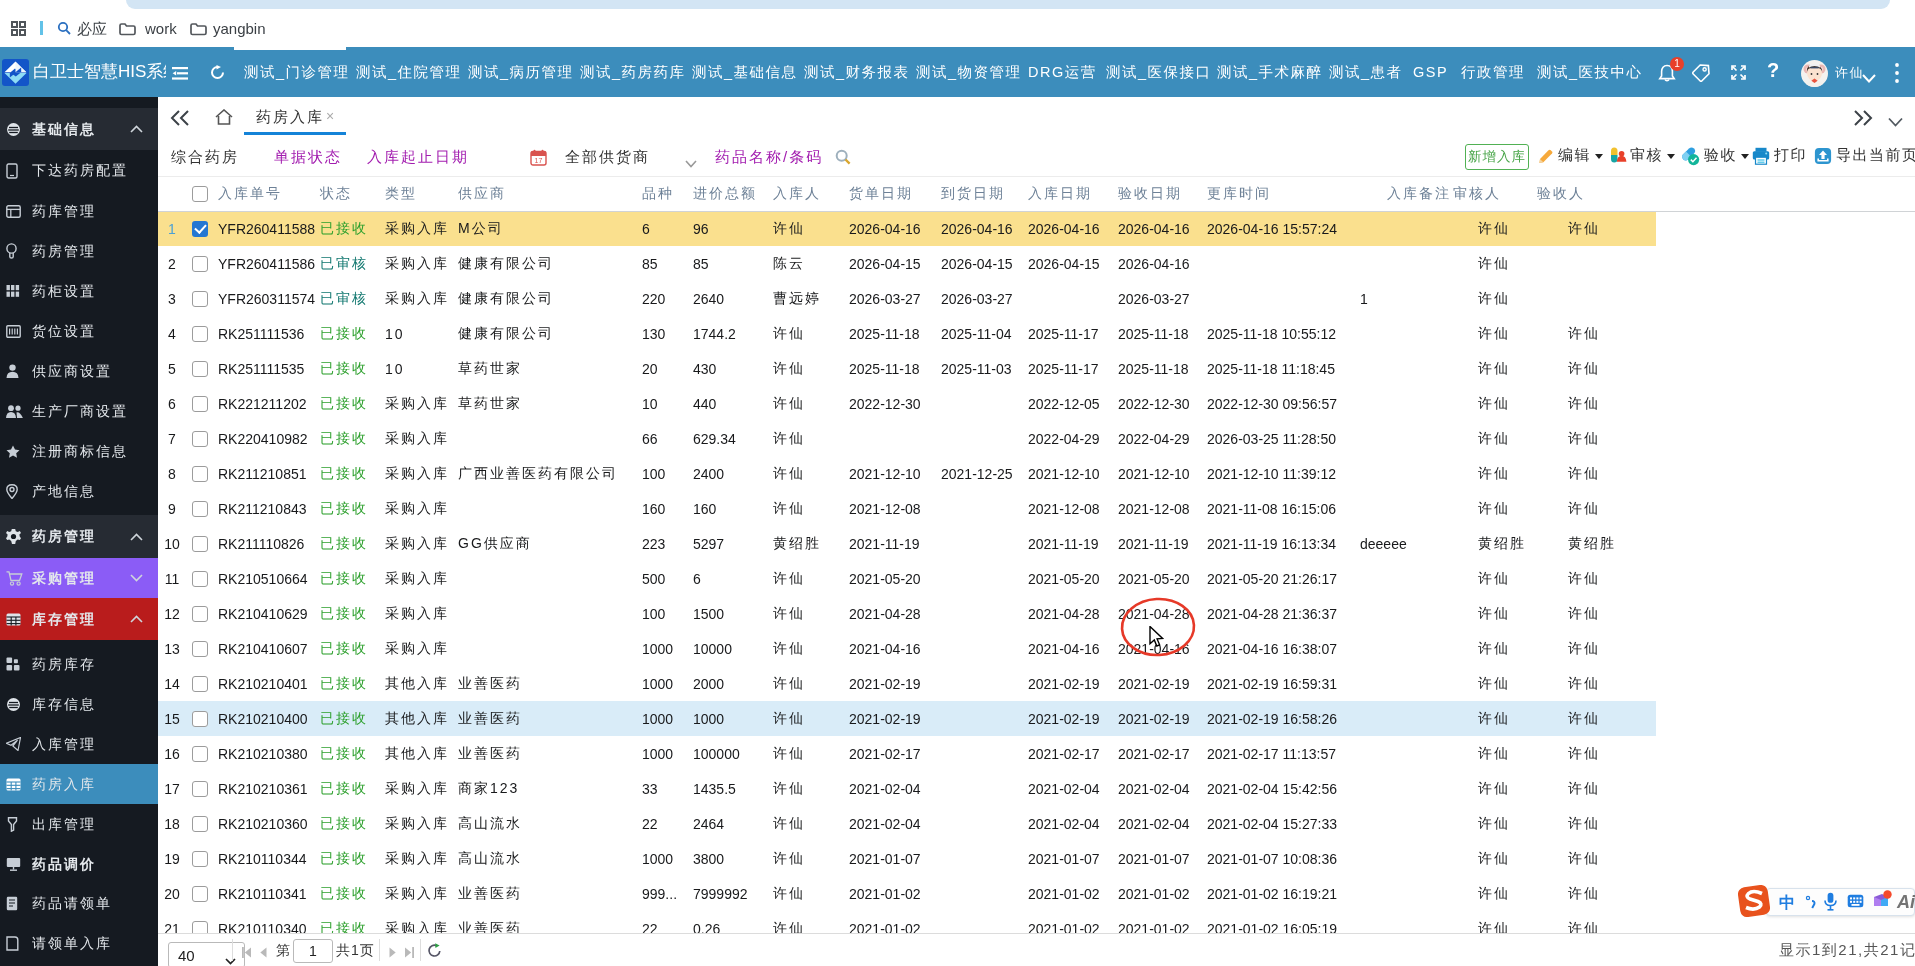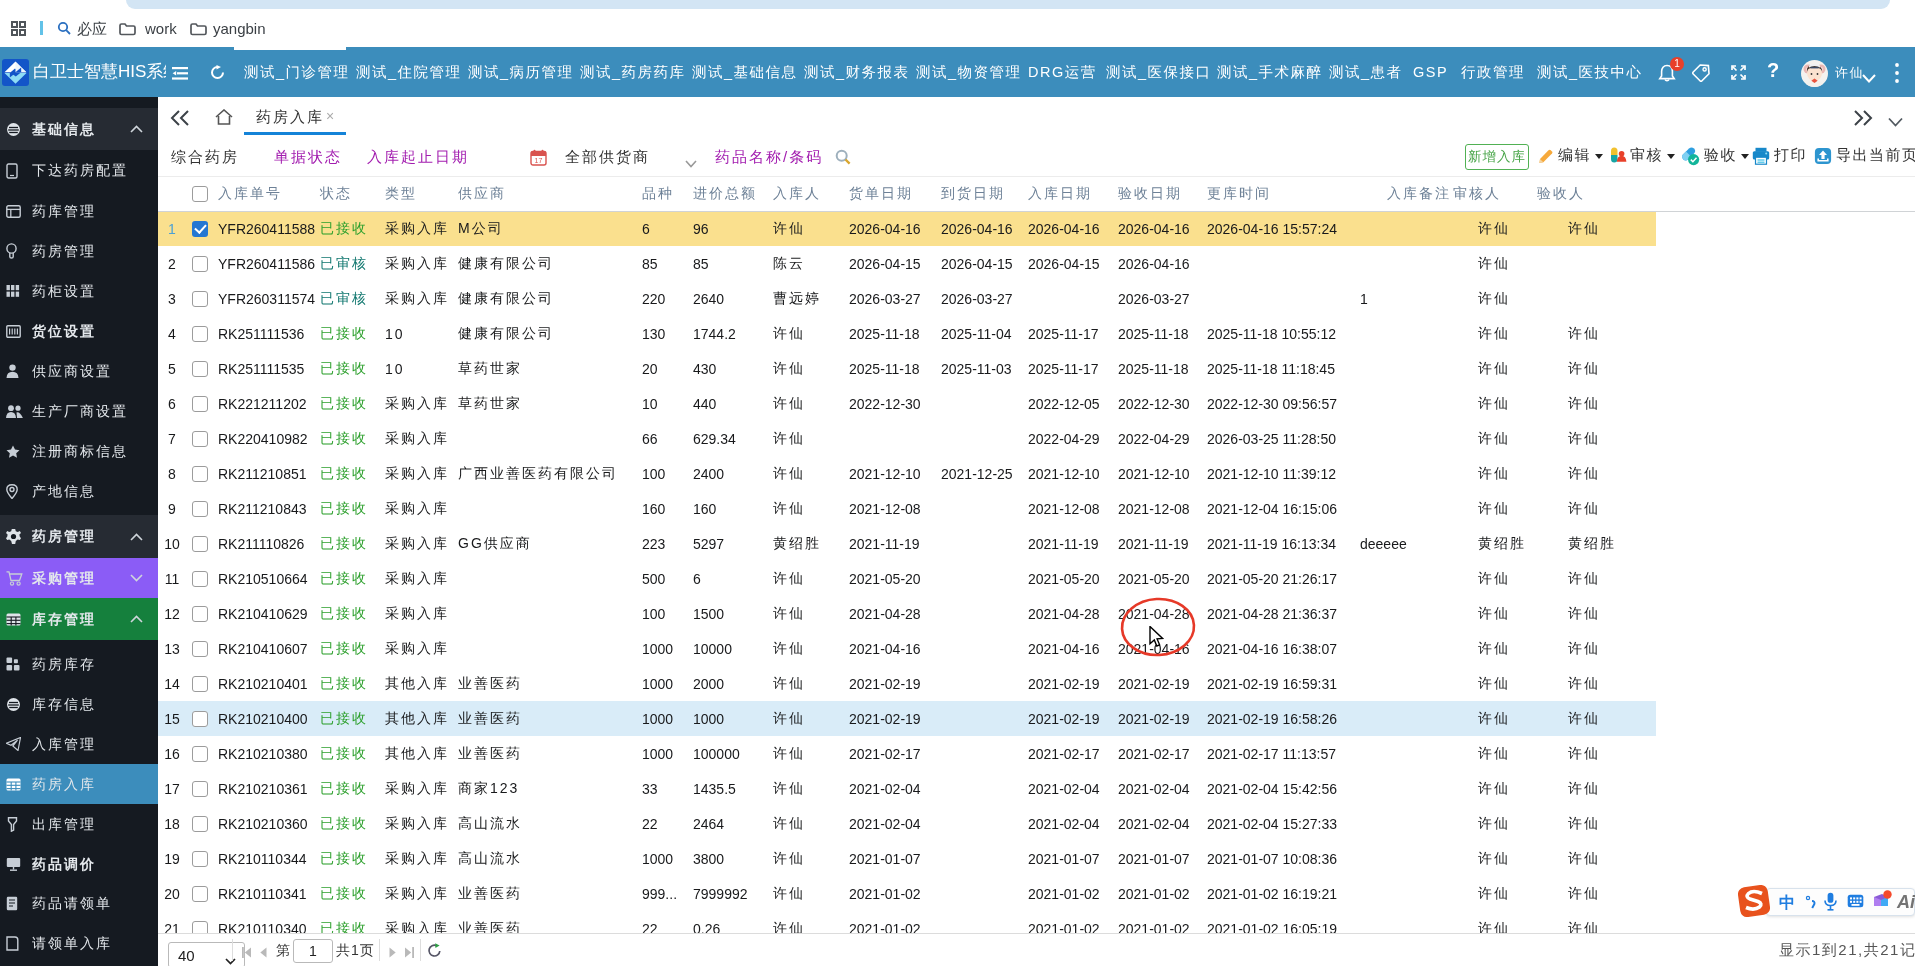--- a/index.html
+++ b/index.html
@@ -218,21 +218,21 @@
         <svg width="15" height="13" viewBox="0 0 15 13" style="">
           <rect x="0.8" y="0.8" width="13.4" height="11.4" rx="1" fill="none" stroke="#c7ced6" stroke-width="1.4"></rect>
           <g stroke="#c7ced6" stroke-width="1.2">
             <line x1="3.6" y1="3.4" x2="3.6" y2="9.6"></line>
             <line x1="6.2" y1="3.4" x2="6.2" y2="9.6"></line>
             <line x1="8.8" y1="3.4" x2="8.8" y2="9.6"></line>
             <line x1="11.4" y1="3.4" x2="11.4" y2="9.6"></line>
           </g>
         </svg>
       </span>
-      <span class="txt" style="font-weight:bold">货位设置</span>
+      <span class="txt" style="font-weight:normal">货位设置</span>
     </div>
     <div class="srow" style="top:254px;height:40px;line-height:40px;background:transparent">
       <span class="ic abs" style="left:6px;top:0;height:40px;display:flex;align-items:center">
         <svg width="13" height="14" viewBox="0 0 13 14" style="">
           <circle cx="6.5" cy="3.6" r="3.2" fill="#c7ced6"></circle>
           <path d="M0.5 14 Q0.8 7.8 6.5 7.8 Q12.2 7.8 12.5 14 Z" fill="#c7ced6"></path>
         </svg>
       </span>
       <span class="txt" style="font-weight:normal">供应商设置</span>
     </div>
@@ -286,21 +286,21 @@
           <circle cx="12.6" cy="12.6" r="1.6" fill="none" stroke="#c7ced6" stroke-width="1.2"></circle>
         </svg>
       </span>
       <span class="txt" style="font-weight:bold">采购管理</span>
       <span class="abs" style="left:130px;top:0;height:40px;display:flex;align-items:center">
         <svg width="13" height="8" viewBox="0 0 13 8" style="">
           <path d="M1 1 L6.5 6.5 L12 1" fill="none" stroke="#cfd5db" stroke-width="1.6"></path>
         </svg>
       </span>
     </div>
-    <div class="srow" style="top:501px;height:42px;line-height:42px;background:#15803d">
+    <div class="srow" style="top:501px;height:42px;line-height:42px;background:#b91c1c">
       <span class="ic abs" style="left:6px;top:0;height:42px;display:flex;align-items:center">
         <svg width="15" height="13" viewBox="0 0 15 13" style="">
           <rect x="0.5" y="0.5" width="14" height="12" rx="1.5" fill="#dfe4e9"></rect>
           <g stroke="#151a21" stroke-width="1.1">
             <line x1="0.5" y1="4" x2="14.5" y2="4"></line>
             <line x1="0.5" y1="7.3" x2="14.5" y2="7.3"></line>
             <line x1="0.5" y1="10.6" x2="14.5" y2="10.6"></line>
             <line x1="5.2" y1="4" x2="5.2" y2="12.5"></line>
             <line x1="9.9" y1="4" x2="9.9" y2="12.5"></line>
           </g>
@@ -684,21 +684,21 @@
         <td class="g zh">已接收</td>
         <td class="zh">采购入库</td>
         <td class="zh"></td>
         <td>160</td>
         <td>160</td>
         <td class="zh">许仙</td>
         <td>2021-12-08</td>
         <td></td>
         <td>2021-12-08</td>
         <td>2021-12-08</td>
-        <td>2021-12-04 16:15:06</td>
+        <td>2021-11-08 16:15:06</td>
         <td></td>
         <td class="ca zh">许仙</td>
         <td class="cb2 zh">许仙</td>
       </tr>
       <tr>
         <td class="n">10</td>
         <td class="n"><span class="cb" style="margin-top:-2px"></span></td>
         <td>RK211110826</td>
         <td class="g zh">已接收</td>
         <td class="zh">采购入库</td>

